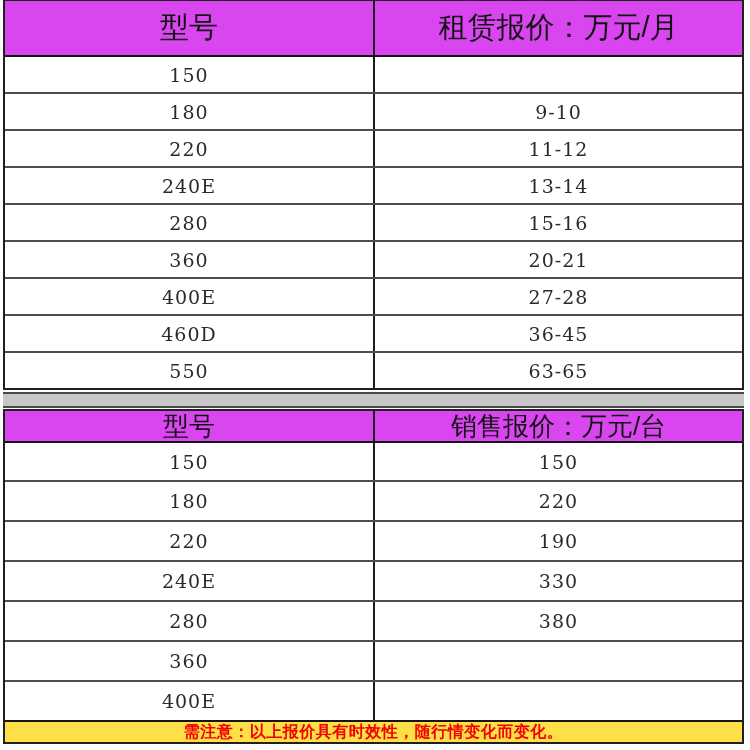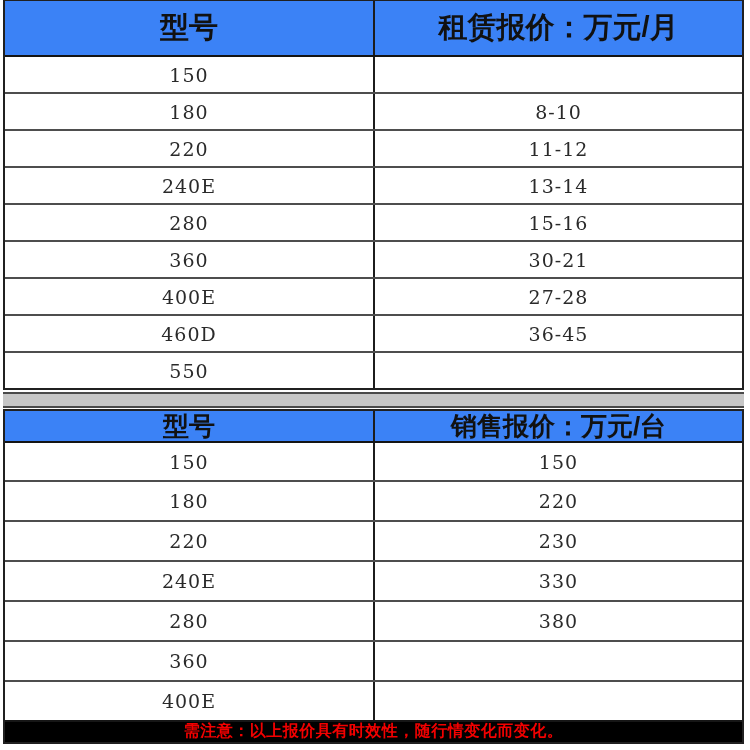--- a/index.html
+++ b/index.html
@@ -21,23 +21,23 @@
   }
   .tbl2 { border-top: 2px solid #202020; }
   .row { display: flex; width: 100%; }
   .cell {
     display: flex; align-items: center; justify-content: center;
     overflow: hidden; white-space: nowrap;
   }
   .c-left { flex: 0 0 370px; border-right: 2px solid #1c1c1c; }
   .c-right { flex: 1 1 auto; }
   .header-row {
-    background: #3b82f6;
+    background: #d946ef;
     border-bottom: 2px solid #141414;
-    font-weight: bold;
+    font-weight: normal;
     color: #111111;
   }
   .h1-row { height: 56px; font-size: 29px; }
   .h2-row { height: 32px; font-size: 26px; }
   .rows .row {
     height: 37px;
     border-top: 2px solid #4e4e4e;
     font-family: "DejaVu Serif", "Liberation Serif", serif;
     font-size: 19px;
     color: #2a2a2a;
@@ -49,23 +49,23 @@
   .gray-bar {
     height: 16px;
     margin-top: 2px;
     margin-bottom: 1px;
     background: #c7c7c7;
     border-top: 2px solid #4a4a4a;
     border-bottom: 2px solid #4a4a4a;
   }
   .notice-bar {
     height: 22px;
-    background: #000000;
+    background: #fde047;
     border-top: 2px solid #161616;
-    display: flex; align-items: flex-end; justify-content: center;
+    display: flex; align-items: center; justify-content: center;
   }
   .notice-text {
     color: #f20000;
     font-weight: bold;
     font-size: 16px;
     letter-spacing: 0.5px;
   }
 </style>
 </head>
 <body>
@@ -76,48 +76,49 @@
     <div class="row header-row h1-row">
       <div class="cell c-left">型号</div>
       <div class="cell c-right">租赁报价：万元/月</div>
     </div>
     <div class="rows t1-rows">
         <div class="row">
           <div class="cell c-left">150</div>
         </div>
         <div class="row">
           <div class="cell c-left">180</div>
-          <div class="cell c-right">8-10</div>
+          <div class="cell c-right">9-10</div>
         </div>
         <div class="row">
           <div class="cell c-left">220</div>
           <div class="cell c-right">11-12</div>
         </div>
         <div class="row">
           <div class="cell c-left">240E</div>
           <div class="cell c-right">13-14</div>
         </div>
         <div class="row">
           <div class="cell c-left">280</div>
           <div class="cell c-right">15-16</div>
         </div>
         <div class="row">
           <div class="cell c-left">360</div>
-          <div class="cell c-right">30-21</div>
+          <div class="cell c-right">20-21</div>
         </div>
         <div class="row">
           <div class="cell c-left">400E</div>
           <div class="cell c-right">27-28</div>
         </div>
         <div class="row">
           <div class="cell c-left">460D</div>
           <div class="cell c-right">36-45</div>
         </div>
         <div class="row">
           <div class="cell c-left">550</div>
+          <div class="cell c-right">63-65</div>
         </div>
       </div>
   </div>
 
   <div class="gray-bar"></div>
 
   <div class="tbl tbl2">
     <div class="row header-row h2-row">
       <div class="cell c-left">型号</div>
       <div class="cell c-right">销售报价：万元/台</div>
@@ -126,21 +127,21 @@
         <div class="row">
           <div class="cell c-left">150</div>
           <div class="cell c-right">150</div>
         </div>
         <div class="row">
           <div class="cell c-left">180</div>
           <div class="cell c-right">220</div>
         </div>
         <div class="row">
           <div class="cell c-left">220</div>
-          <div class="cell c-right">230</div>
+          <div class="cell c-right">190</div>
         </div>
         <div class="row">
           <div class="cell c-left">240E</div>
           <div class="cell c-right">330</div>
         </div>
         <div class="row">
           <div class="cell c-left">280</div>
           <div class="cell c-right">380</div>
         </div>
         <div class="row">

